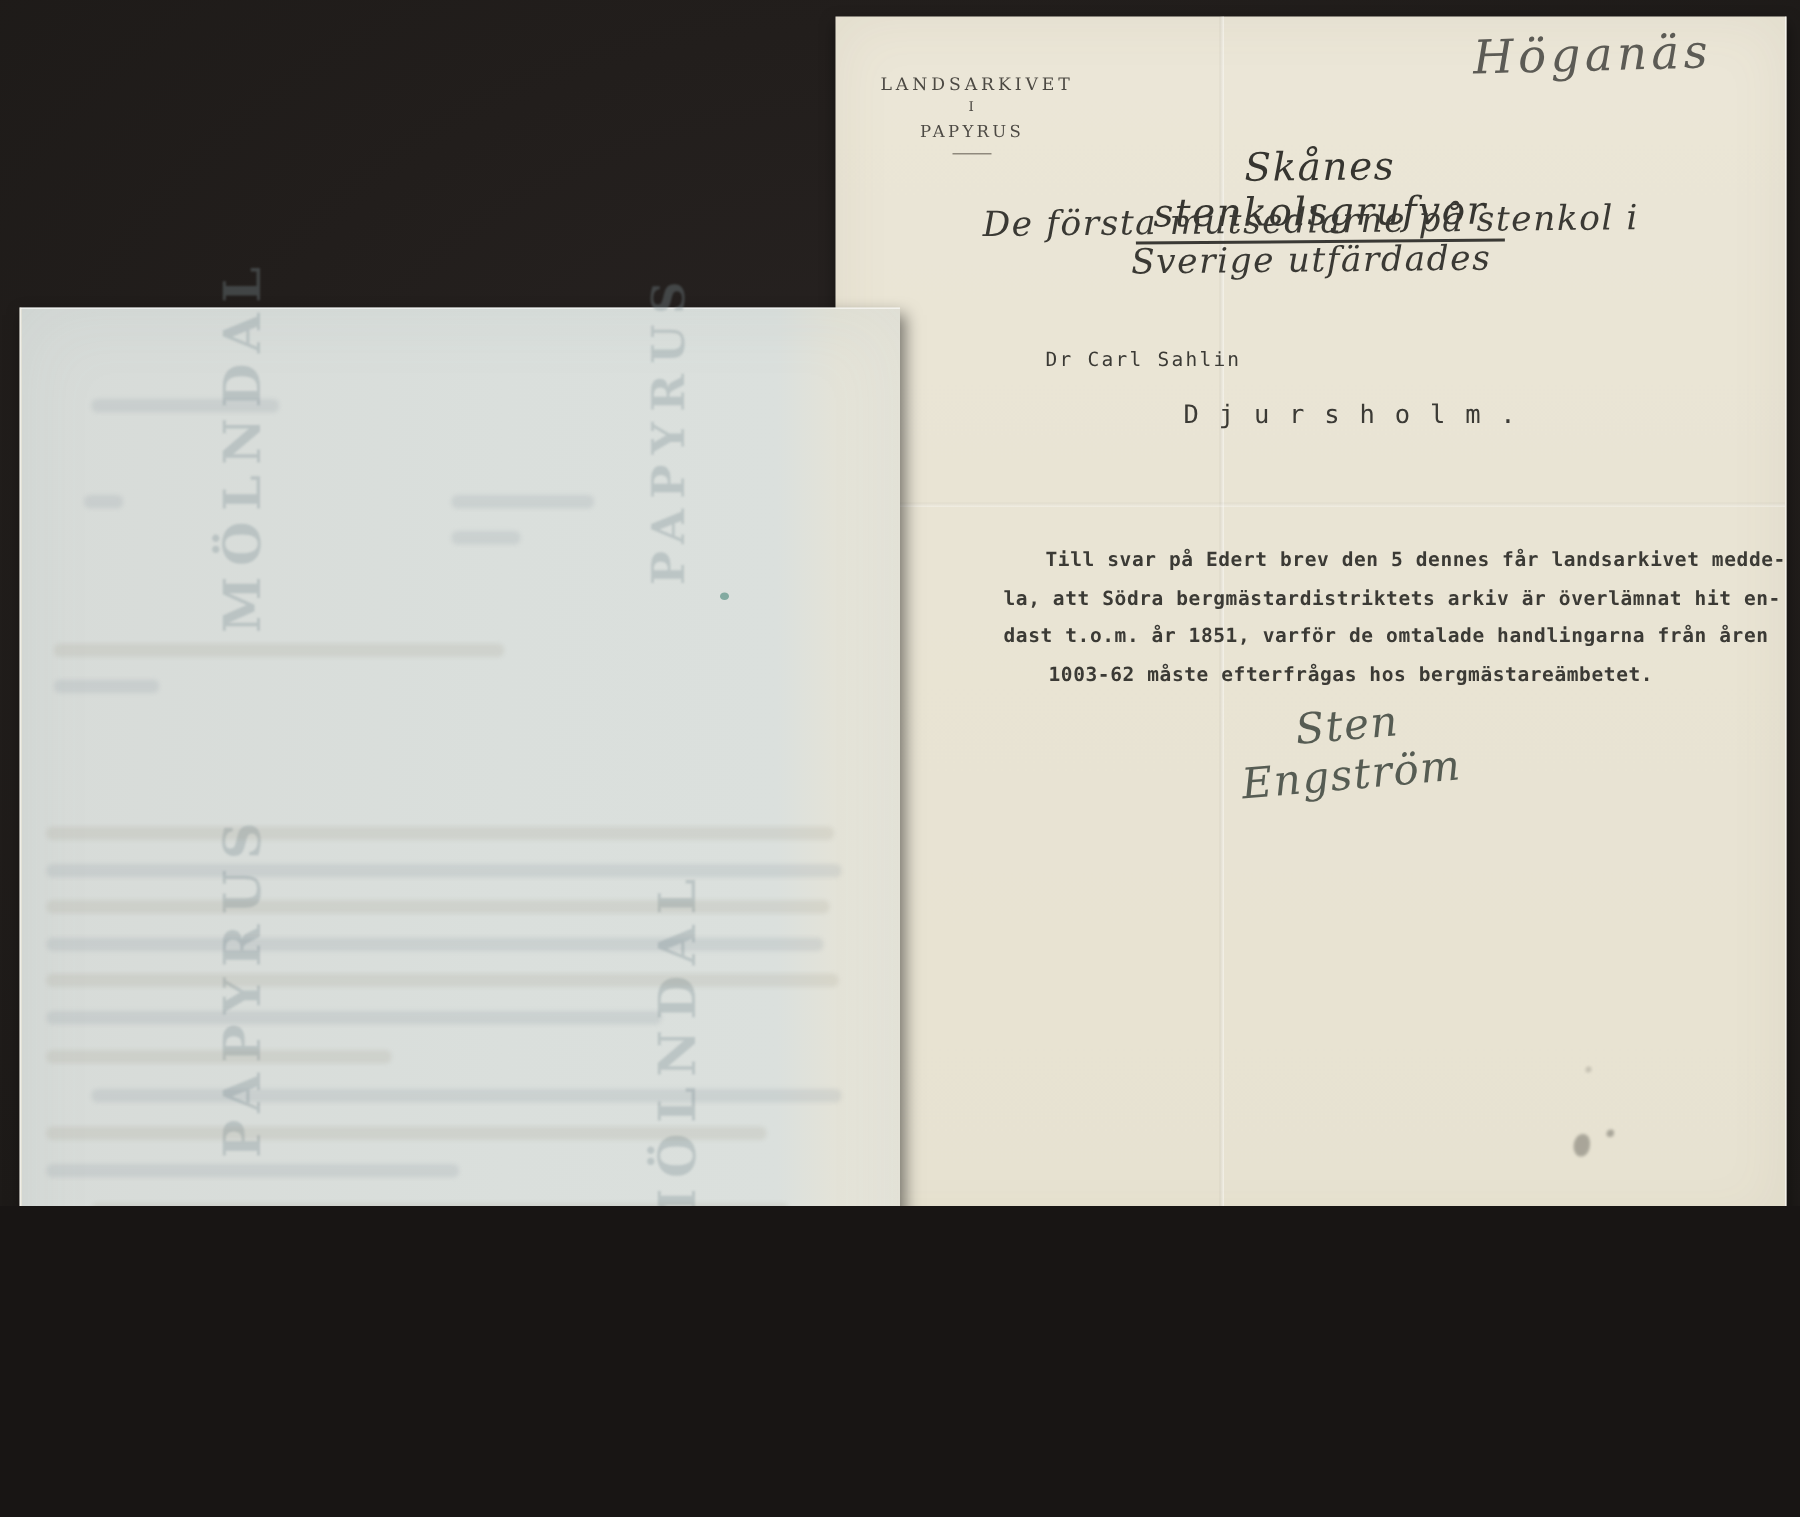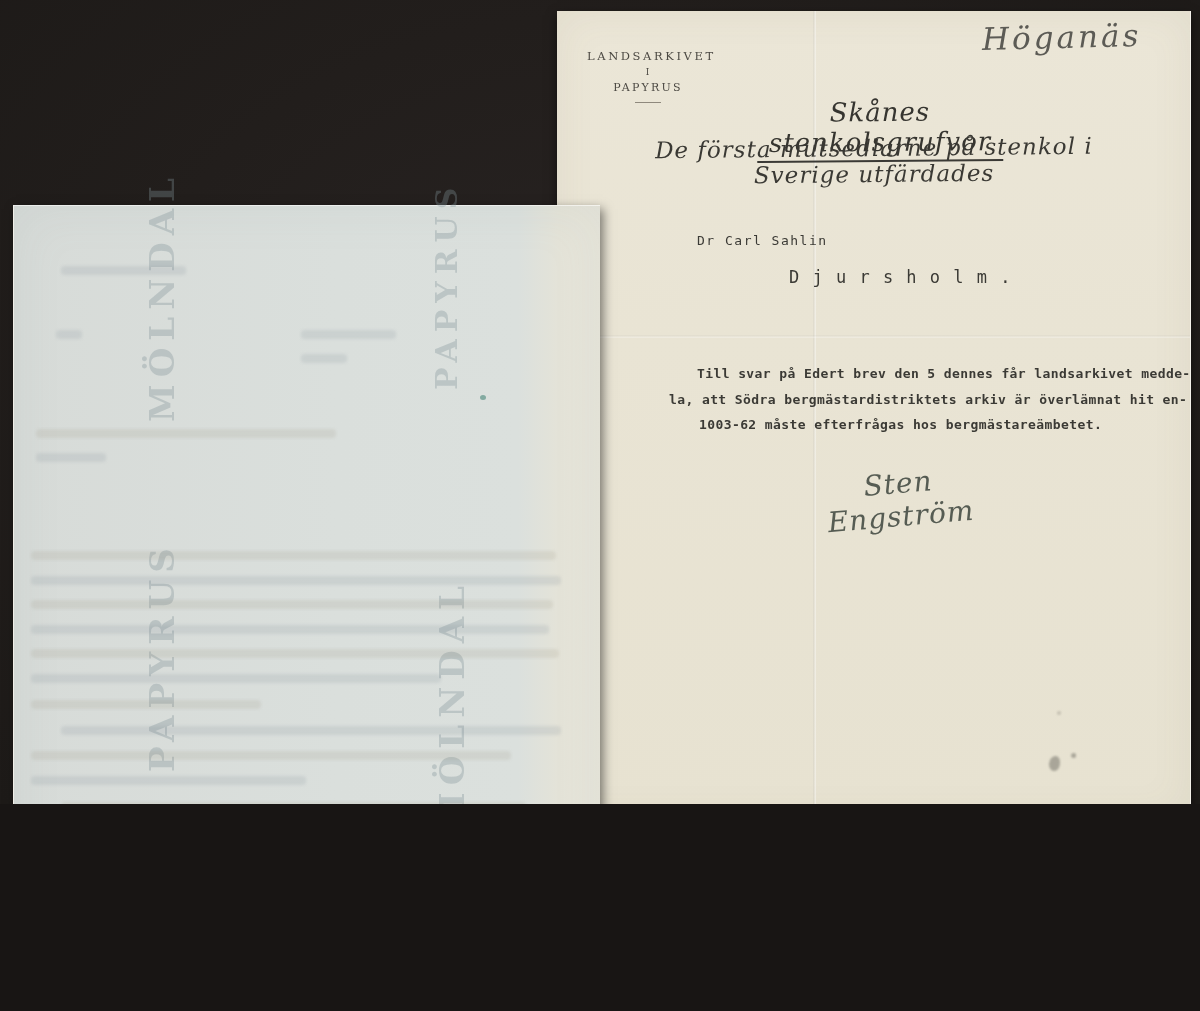--- a/index.html
+++ b/index.html
@@ -85,20 +85,21 @@
 
     <div id="hand-title" class="hand">Skånes stenkolsgrufvor</div>
     <div id="hand-sub1" class="hand">De första mutsedlarne på stenkol i Sverige utfärdades</div>
 
     <div id="recipient" class="mono">Dr Carl Sahlin</div>
     <div id="recipient-city" class="mono">D j u r s h o l m .</div>
 
     <div id="body-block" class="mono">
       <div class="bl">Till svar på Edert brev den 5 dennes får landsarkivet medde-</div>
       <div class="bl">la, att Södra bergmästardistriktets arkiv är överlämnat hit en-</div>
+      <div class="bl">dast t.o.m. år 1851, varför de omtalade handlingarna från åren</div>
       <div class="bl">1003-62 måste efterfrågas hos bergmästareämbetet.</div>
     </div>
 
     <div id="signature" class="hand">Sten Engström</div>
 
     <div class="smudge" style="left:492px;top:745px;width:11px;height:15px;"></div>
     <div class="smudge" style="left:514px;top:742px;width:5px;height:5px;"></div>
     <div class="smudge" style="left:500px;top:700px;width:4px;height:4px;opacity:0.3;"></div>
   </div>
 

